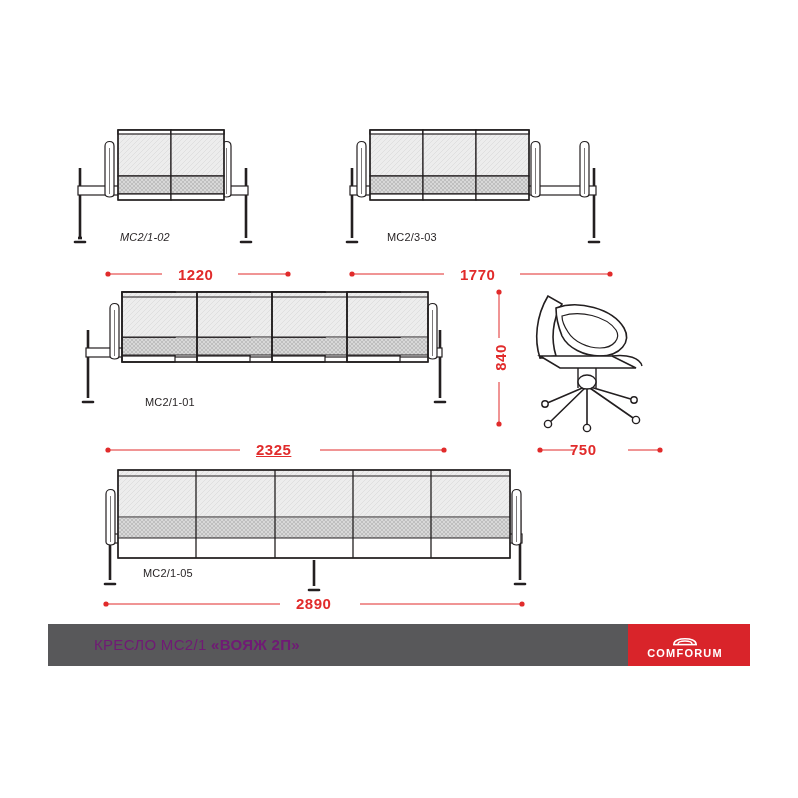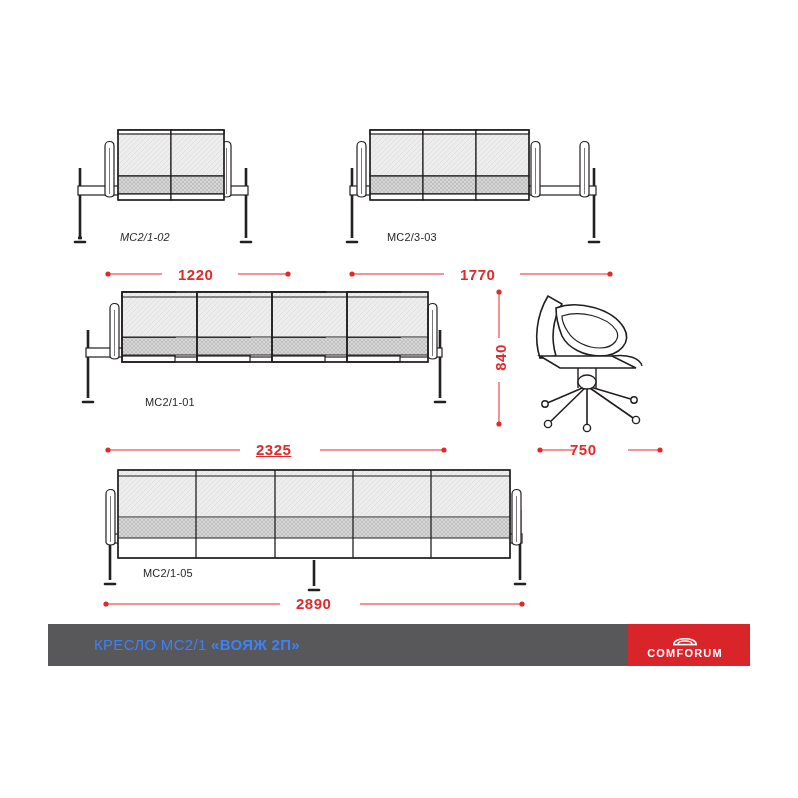--- a/index.html
+++ b/index.html
@@ -49,21 +49,21 @@
     top: 624px;
     width: 702px;
     height: 42px;
     background: #58585a;
   }
   #caption-text {
     position: absolute;
     left: 94px;
     top: 636px;
     font-size: 15px;
-    color: #3b82f6;
+    color: #701a75;
     letter-spacing: 0.3px;
     white-space: nowrap;
   }
   #caption-text .bold {
     font-weight: bold;
   }
   #logo-box {
     position: absolute;
     left: 628px;
     top: 624px;

